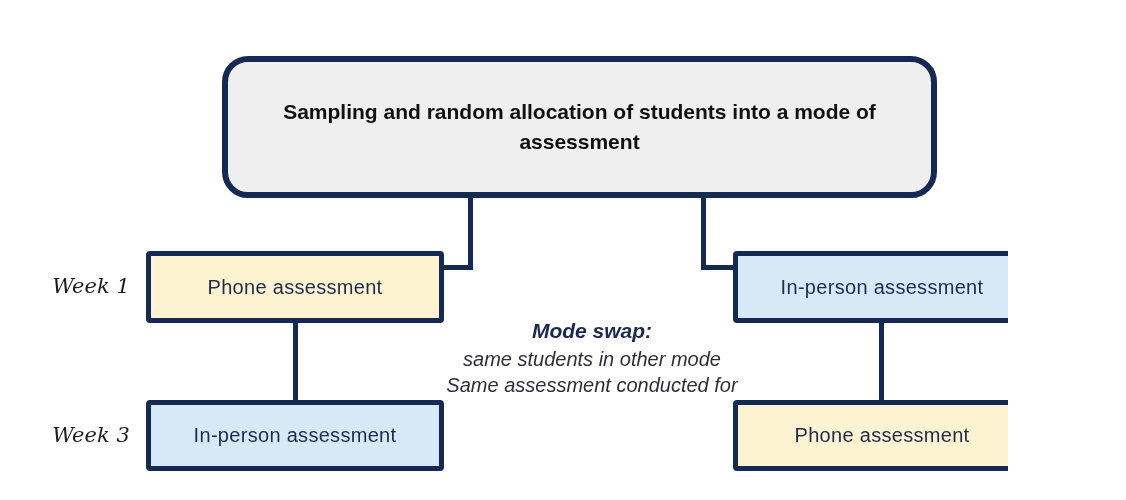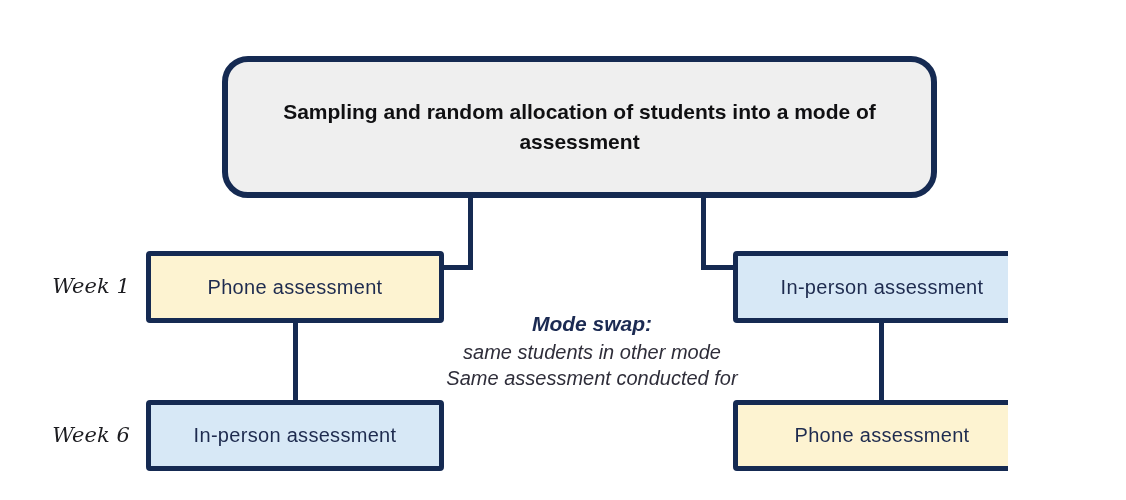--- a/index.html
+++ b/index.html
@@ -64,21 +64,21 @@
     font-family: "DejaVu Serif", serif;
     font-style: italic;
     font-size: 21px;
     color: var(--week-label, #1c1c20);
   }
   .wl1 { top: 274px; }
   .wl2 { top: 423px; }
   .annotation {
     position: absolute;
     left: 412px;
-    top: 312px;
+    top: 319px;
     width: 360px;
     text-align: center;
     font-style: italic;
   }
   .annotation .heading {
     font-weight: bold;
     font-size: 21px;
     color: var(--annotation-heading, #1b2a52);
     margin-bottom: 3px;
   }
@@ -100,21 +100,21 @@
 
   <div class="seg" style="left:468px; top:196px; width:5px; height:74px;"></div>
   <div class="seg" style="left:441px; top:265px; width:32px; height:5px;"></div>
   <div class="seg" style="left:701px; top:196px; width:5px; height:74px;"></div>
   <div class="seg" style="left:701px; top:265px; width:37px; height:5px;"></div>
 
   <div class="seg" style="left:293px; top:322px; width:5px; height:80px;"></div>
   <div class="seg" style="left:879px; top:322px; width:5px; height:80px;"></div>
 
   <div class="week-label wl1">Week 1</div>
-  <div class="week-label wl2">Week 6</div>
+  <div class="week-label wl2">Week 3</div>
 
   <div class="box week-box w1l">
     <span>Phone assessment</span>
   </div>
   <div class="box week-box w1r">
     <span>In-person assessment</span>
   </div>
 
   <div class="box week-box w2l">
     <span>In-person assessment</span>

